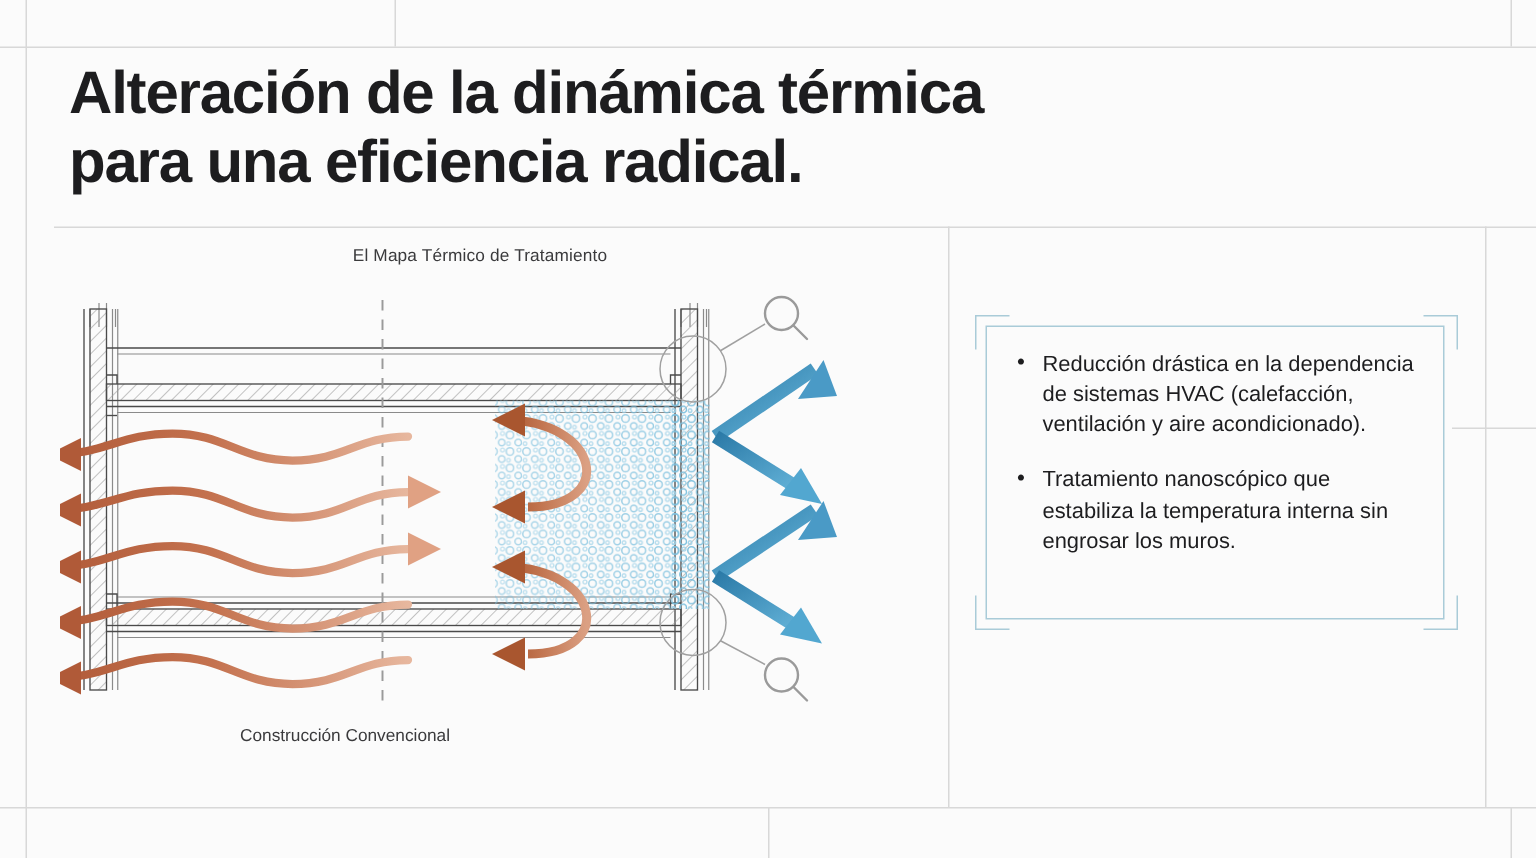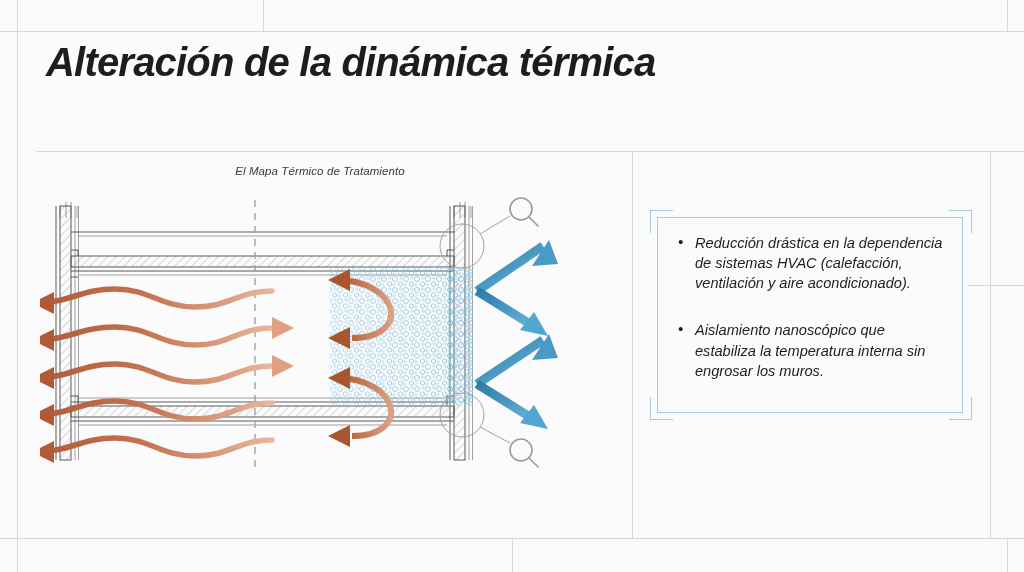--- a/index.html
+++ b/index.html
@@ -2,21 +2,21 @@
 <html><head>
 <meta charset="utf-8">
 <style>
   html,body{margin:0;padding:0;}
   body{
     width:1024px;height:572px;
     background:#fbfbfb;
     font-family:"Liberation Sans","DejaVu Sans",sans-serif;
     overflow:hidden;position:relative;
   }
-  #stage{position:absolute;inset:0;width:1024px;height:508px;font-style:italic;}
+  #stage{position:absolute;inset:0;width:1024px;height:508px;}
 
   
   .grid-line{position:absolute;background:#d8d8d8;}
   .grid-v{width:1px;}
   .grid-h{height:1px;}
 
   
   #title{
     position:absolute;left:46px;top:40px;width:760px;
     font-size:40px;line-height:1.14;font-weight:700;
@@ -47,21 +47,21 @@
   .bracket{position:absolute;width:22px;height:22px;border:1.4px solid #a9cbd8;}
   .bk-tl{left:0;top:5px;border-right:none;border-bottom:none;}
   .bk-tr{right:3px;top:5px;border-left:none;border-bottom:none;}
   .bk-bl{left:0;bottom:5px;border-right:none;border-top:none;}
   .bk-br{right:3px;bottom:5px;border-left:none;border-top:none;}
   #bullets-list{
     position:absolute;left:28px;top:28px;right:26px;
     margin:0;padding:0;list-style:none;
   }
   #bullets-list li{
-    position:relative;padding-left:17px;margin-bottom:27px;
+    position:relative;padding-left:17px;margin-bottom:17px;
     font-size:14.6px;line-height:1.38;color:#1d1d1f;
   }
   #bullets-list li:last-child{margin-bottom:0;}
   #bullets-list li::before{
     content:"\2022";position:absolute;left:0;top:-1px;
     font-size:15px;color:#1d1d1f;
   }
 </style>
 </head>
 <body>
@@ -76,20 +76,21 @@
   <div class="grid-line grid-v" style="left:17px;top:0;height:572px;"></div>
   <div class="grid-line grid-v" style="left:263px;top:0;height:31px;"></div>
   <div class="grid-line grid-v" style="left:512px;top:538px;height:34px;"></div>
   <div class="grid-line grid-v" style="left:632px;top:151px;height:387px;"></div>
   <div class="grid-line grid-v" style="left:990px;top:151px;height:387px;"></div>
   <div class="grid-line grid-v" style="left:1007px;top:0;height:31px;"></div>
   <div class="grid-line grid-v" style="left:1007px;top:538px;height:34px;"></div>
 
   <div id="title">
     <span class="l">Alteración de la dinámica térmica</span>
+    <span class="l">para una eficiencia radical.</span>
   </div>
 
   <div id="diagram">
 
     <div id="diagram-title">El Mapa Térmico de Tratamiento</div>
 
     <div id="svg-wrap">
       <svg width="560" height="290" viewBox="0 0 560 290" xmlns="http://www.w3.org/2000/svg">
         <defs>
 
@@ -237,27 +238,28 @@
           <line x1="440" y1="239" x2="470" y2="255"></line>
           <g stroke="#9a9a9a" stroke-width="1.6">
             <circle cx="481" cy="262" r="11"></circle>
             <line x1="489" y1="270" x2="498" y2="279" stroke-linecap="round"></line>
           </g>
         </g>
 
       </svg>
     </div>
 
+    <div class="cap" id="cap-left">Construcción Convencional</div>
   </div>
 
   <div id="bullets-panel">
     <span class="bracket bk-tl"></span>
     <span class="bracket bk-tr"></span>
     <span class="bracket bk-bl"></span>
     <span class="bracket bk-br"></span>
     <div id="bullets-box"></div>
     <ul id="bullets-list">
       <li>Reducción drástica en la dependencia de sistemas HVAC (calefacción, ventilación y aire acondicionado).</li>
-      <li>Aislamiento nanoscópico que estabiliza la temperatura interna sin engrosar los muros.</li>
+      <li>Tratamiento nanoscópico que estabiliza la temperatura interna sin engrosar los muros.</li>
     </ul>
   </div>
 
 </div>
 
 </body></html>

